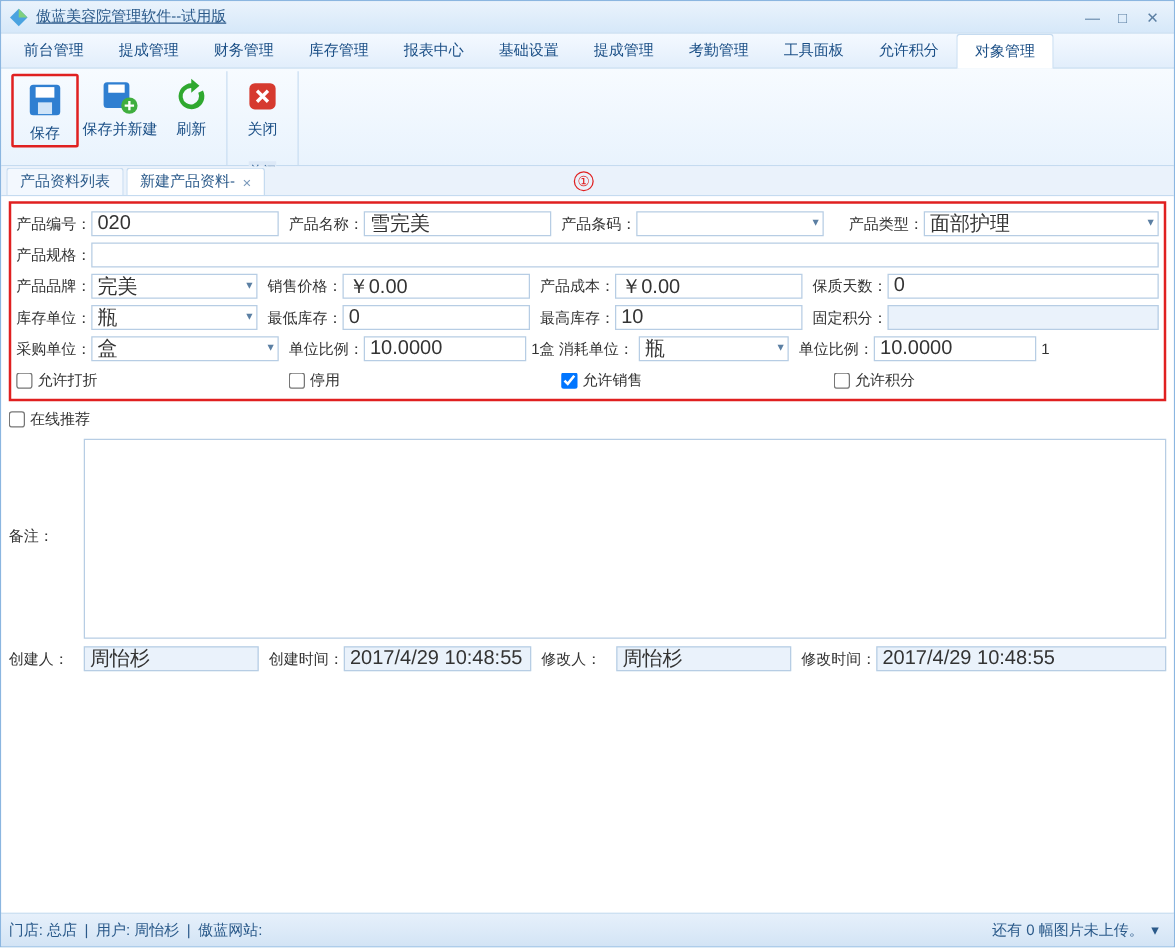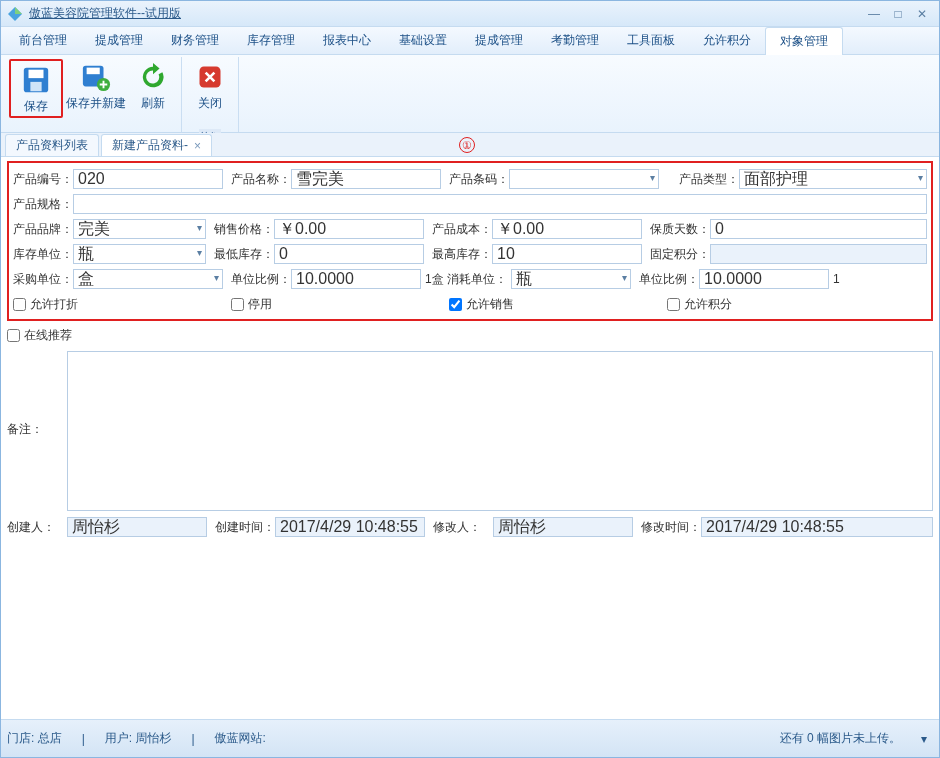--- a/index.html
+++ b/index.html
@@ -32,21 +32,21 @@
   .form-row { display: flex; align-items: center; height: 24px; margin-bottom: 1px; }
   .fl { width: 60px; text-align: left; color: #333; padding-right: 2px; white-space: nowrap; }
   .colon::after { content: "："; }
   .inp { height: 20px; border: 1px solid #b7cde4; background: #fff; padding: 0 4px; font-size: 16px; color: #333; }
   .sel { position: relative; }
   .sel .caret { position: absolute; right: 4px; top: 3px; color: #5b7fa3; font-size: 10px; pointer-events: none; }
   .chk { display: flex; align-items: center; gap: 4px; }
   .chk input { width: 13px; height: 13px; }
   textarea.inp { height: 160px; resize: none; padding: 4px; }
   .bottom-meta { display: flex; align-items: center; height: 24px; margin-top: 4px; }
-  .statusbar { height: 38px; background: linear-gradient(#e6f0fb,#d3e4f5); border-top: 1px solid #c5dbf0; display: flex; align-items: center; padding: 0 6px; color: #2b5a8a; gap: 14px; }
+  .statusbar { height: 27px; background: linear-gradient(#e6f0fb,#d3e4f5); border-top: 1px solid #c5dbf0; display: flex; align-items: center; padding: 0 6px; color: #2b5a8a; }
   .statusbar .seg { margin-right: 6px; }
   .statusbar .spacer { flex: 1; }
   .svg-save { fill:#2f7fd1; }
   .svg-refresh { fill:#2fa82f; }
   .svg-close { fill:#d63a2f; }
   .lbl-mid { width:auto; padding:0 4px; white-space:nowrap; }
   .group-title-row { display:flex; align-items:center; }
 </style>
 </head>
 <body>

